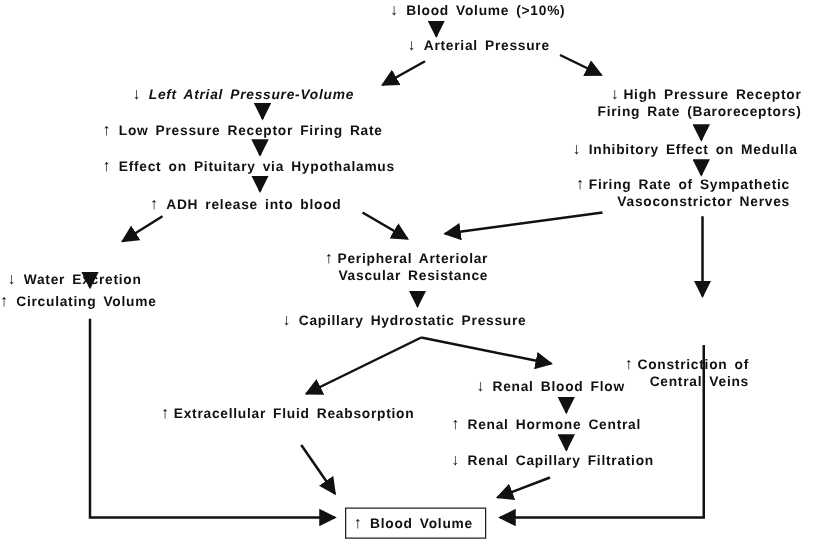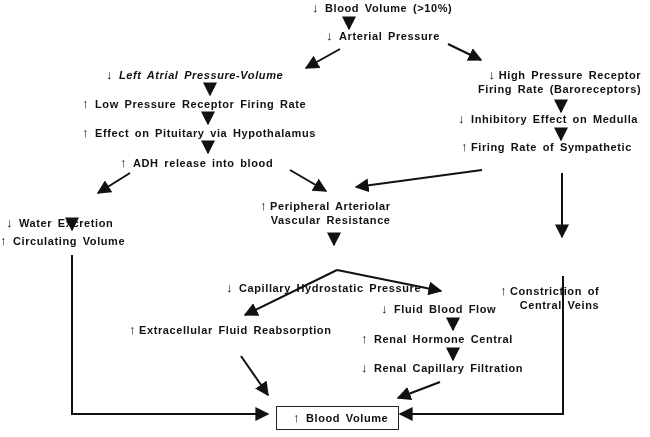--- a/index.html
+++ b/index.html
@@ -3,21 +3,21 @@
 <meta charset="utf-8">
 <style>
   html, body { margin: 0; padding: 0; background: #ffffff; }
   body { width: 650px; height: 437px; position: relative; overflow: hidden;
          font-family: "Liberation Sans", sans-serif; color: #111; }
   #canvas { position: absolute; left: 0; top: 0; width: 650px; height: 437px; }
   .node { position: absolute; font-weight: bold; font-size: 11px; letter-spacing: 0.6px;
           word-spacing: 2px; line-height: 14px; white-space: nowrap; color: #111; }
   .node.center { text-align: right; }
   .ic { display: inline-block; width: 10px; margin-right: 3px; font-size: 13px; font-weight: bold; }
-  .box { border: 1.5px solid #222; padding: 4px 10px 4px 16px; }
+  .box { border: 1.5px solid #222; padding: 4px 10px 4px 6px; }
   .line2 { display: block; }
 </style>
 </head>
 <body>
 
 <svg id="canvas" viewBox="0 0 650 437">
   <defs>
     <marker id="ah" viewBox="0 0 10 10" refX="9" refY="5" markerWidth="7" markerHeight="7" orient="auto-start-reverse">
       <path d="M0,0 L10,5 L0,10 z" fill="#111"></path>
     </marker>
@@ -75,37 +75,38 @@
 </div>
 <div class="node center" style="left:470px; top:68px;">
   <span class="ic">↓</span><span>High Pressure Receptor</span>
   <span class="line2" style="margin-left:8px;">Firing Rate (Baroreceptors)</span>
 </div>
 <div class="node" style="left:458px; top:112px;">
   <span class="ic">↓</span><span>Inhibitory Effect on Medulla</span>
 </div>
 <div class="node center" style="left:458px; top:140px;">
   <span class="ic">↑</span><span>Firing Rate of Sympathetic</span>
+  <span class="line2">Vasoconstrictor Nerves</span>
 </div>
 <div class="node center" style="left:257px; top:199px;">
   <span class="ic">↑</span><span>Peripheral Arteriolar</span>
   <span class="line2">Vascular Resistance</span>
 </div>
-<div class="node" style="left:226px; top:249px;margin-top:32px;">
+<div class="node" style="left:226px; top:249px;">
   <span class="ic">↓</span><span>Capillary Hydrostatic Pressure</span>
 </div>
 <div class="node center" style="left:497px; top:240px;margin-top:44px;">
   <span class="ic">↑</span><span>Constriction of</span>
   <span class="line2">Central Veins</span>
 </div>
 <div class="node center" style="left:126px; top:323px;">
   <span class="ic">↑</span><span>Extracellular Fluid Reabsorption</span>
 </div>
 <div class="node" style="left:381px; top:302px;">
-  <span class="ic">↓</span><span>Fluid Blood Flow</span>
+  <span class="ic">↓</span><span>Renal Blood Flow</span>
 </div>
 <div class="node" style="left:361px; top:332px;">
   <span class="ic">↑</span><span>Renal Hormone Central</span>
 </div>
 <div class="node" style="left:361px; top:361px;">
   <span class="ic">↓</span><span>Renal Capillary Filtration</span>
 </div>
 <div class="node box" style="left:276px; top:406px;">
   <span class="ic">↑</span><span>Blood Volume</span>
 </div>

